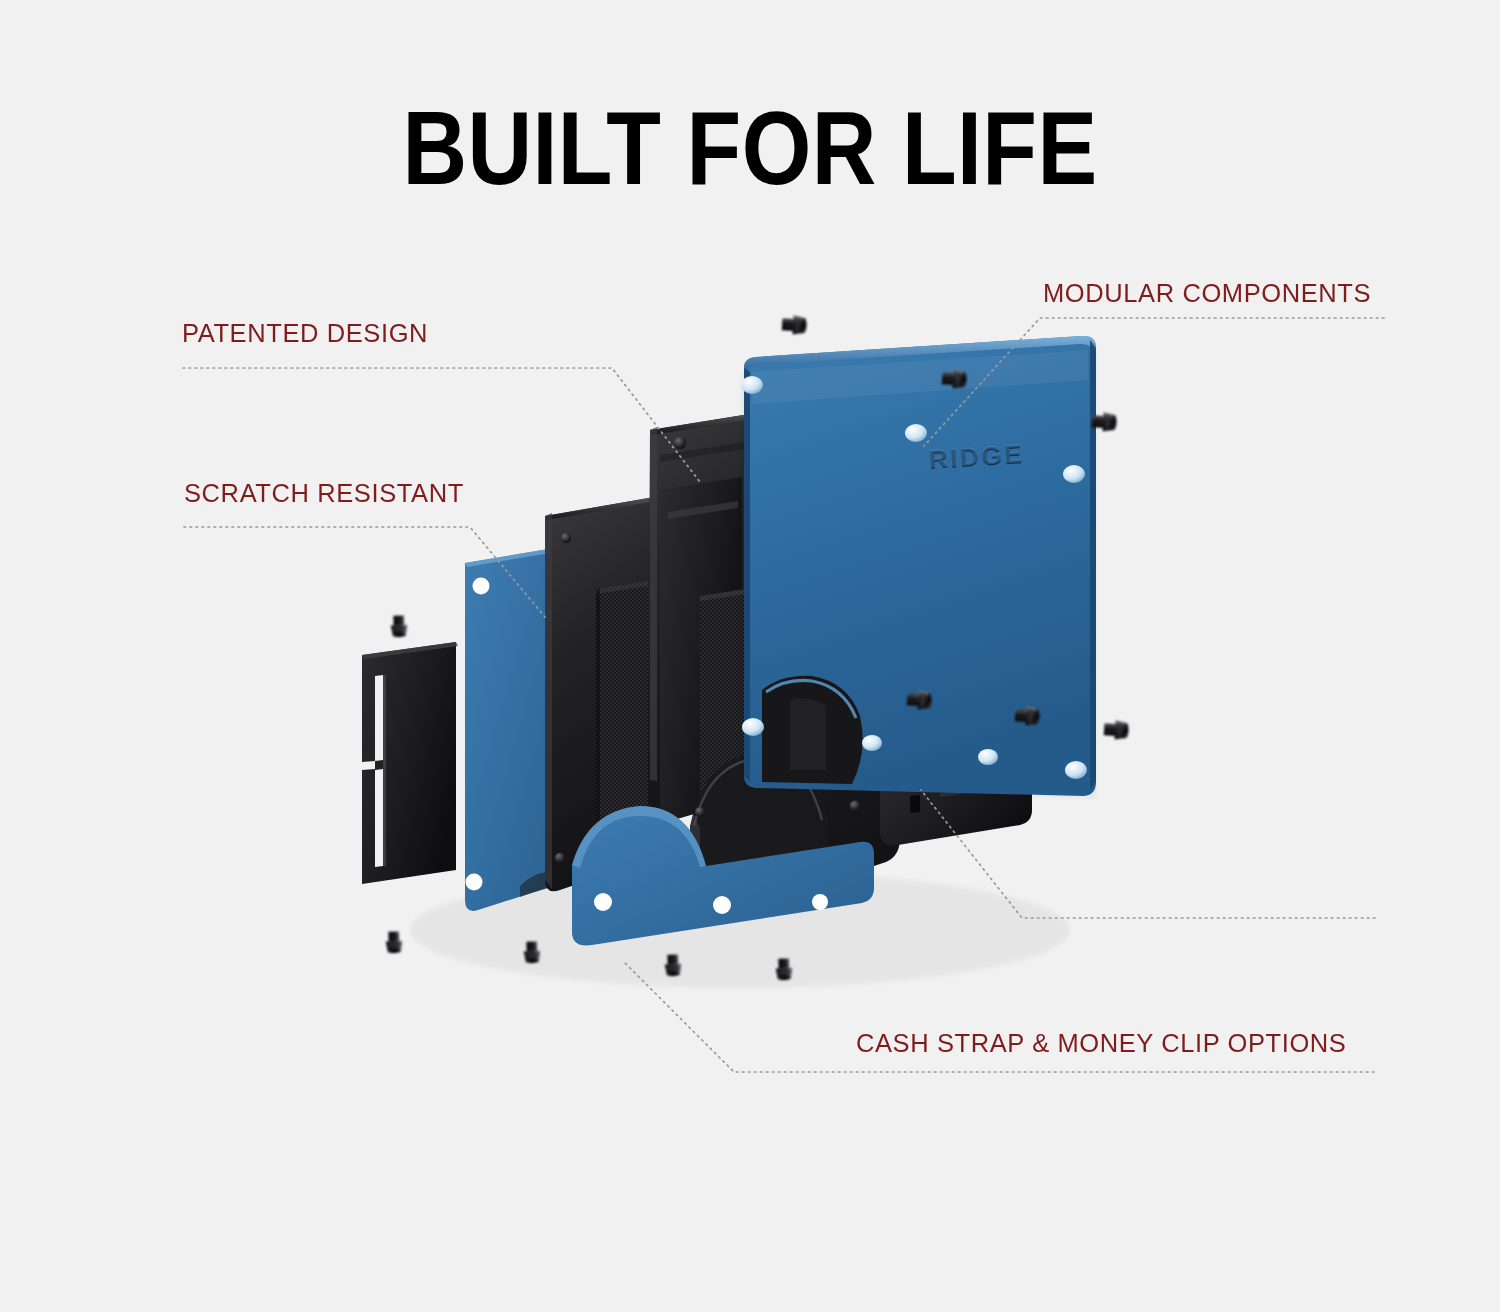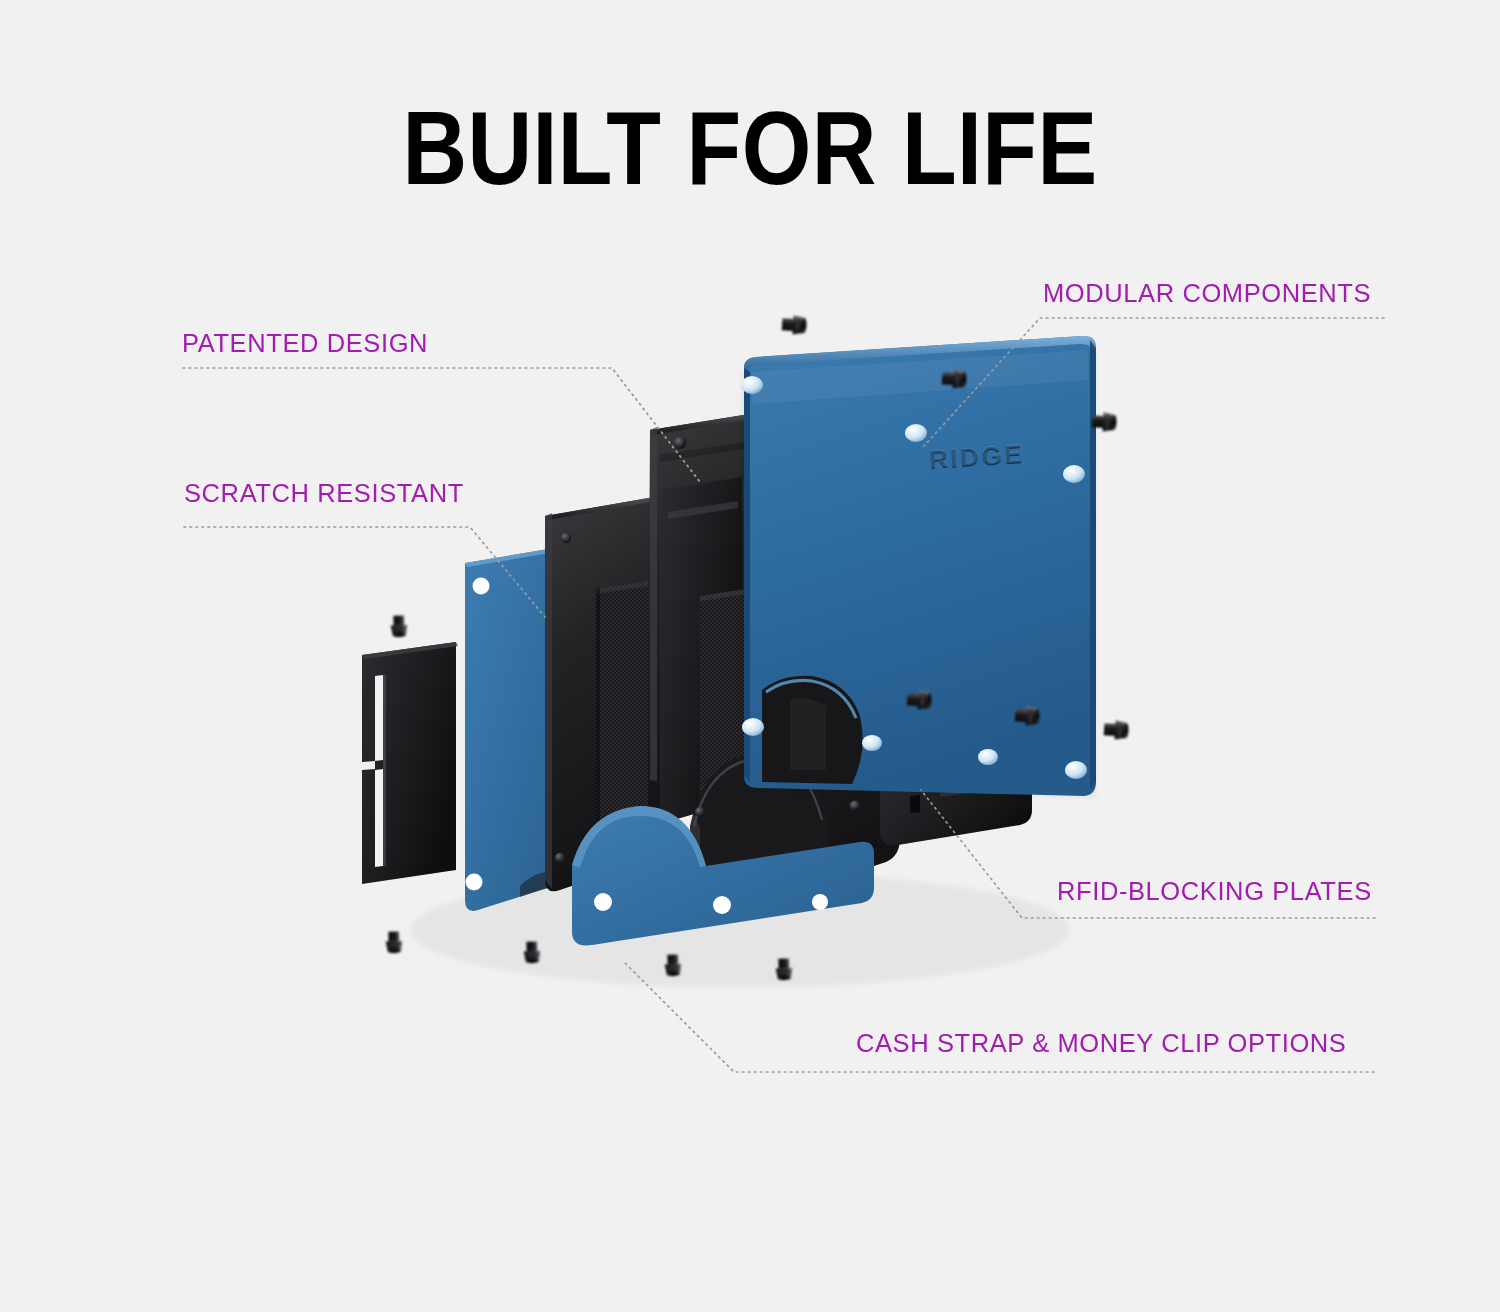--- a/index.html
+++ b/index.html
@@ -33,24 +33,24 @@
     transform: scaleX(0.86);
     transform-origin: 50% 50%;
     white-space: nowrap;
   }
   .callout {
     position: absolute;
     font-family: "Liberation Sans", sans-serif;
     font-weight: 400;
     font-size: 25.5px;
     letter-spacing: 0.6px;
-    color: #a21caf;
+    color: #7f1d1d;
     white-space: nowrap;
   }
-  #cal-patented   { left: 182px;  top: 319px; margin-top: 10px; }
+  #cal-patented   { left: 182px;  top: 319px; }
   #cal-scratch    { left: 184px;  top: 479px; text-align: right; }
   #cal-modular    { left: 1043px; top: 279px; }
   #cal-rfid       { left: 1057px; top: 877px; }
   #cal-cash       { left: 856px;  top: 1029px; }
 
   svg.overlay {
     position: absolute;
     inset: 0;
     width: 1500px;
     height: 1312px;
@@ -341,16 +341,15 @@
     <path class="leader" d="M 1384 318 L 1040 318 L 924 446"></path>
     <path class="leader" d="M 1375 918 L 1022 918 L 921 790"></path>
     <path class="leader" d="M 1374 1072 L 734 1072 L 625 963"></path>
   </svg>
 
   <div class="headline">BUILT FOR LIFE</div>
 
   <div class="callout" id="cal-patented">PATENTED DESIGN</div>
   <div class="callout" id="cal-scratch">SCRATCH RESISTANT</div>
   <div class="callout" id="cal-modular">MODULAR COMPONENTS</div>
-  <div class="callout" id="cal-rfid">RFID-BLOCKING PLATES</div>
   <div class="callout" id="cal-cash">CASH STRAP &amp; MONEY CLIP OPTIONS</div>
 
 </div>
 
 </body></html>

